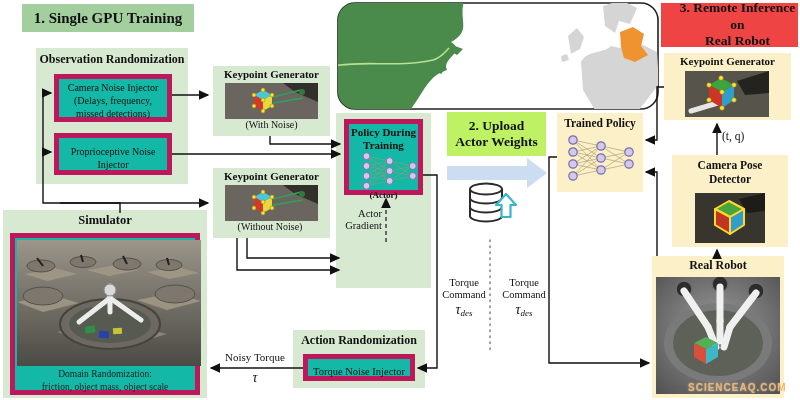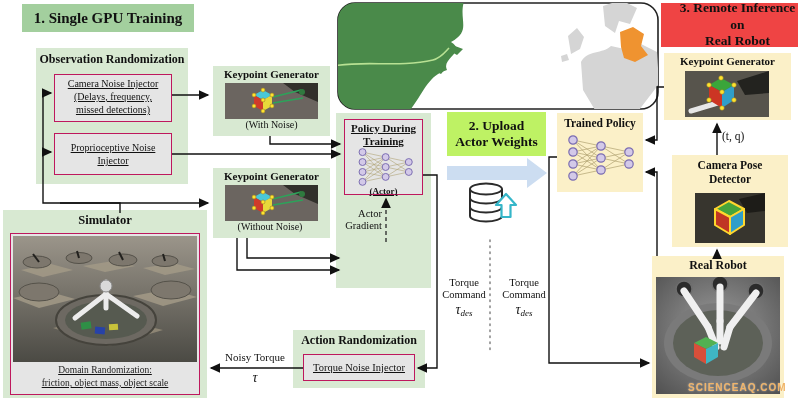--- a/index.html
+++ b/index.html
@@ -10,21 +10,21 @@
   .ctr{text-align:center;}
   .bold{font-weight:bold;}
   
   .banner{display:flex;align-items:center;justify-content:center;text-align:center;font-weight:bold;}
   .green-banner{background:#a3cf9e;}
   .blue-banner{background:#bef264;}
   .orange-banner{background:#ef4444;padding-left:16px;}
   
   .pale-green{background:#d8e9d2;}
   .pale-yellow{background:#fbf0c8;}
-  .white-box{background:#e5e5e5;border:1px solid #be185d;text-decoration:underline;}
+  .white-box{background:#14b8a6;border:5px solid #be185d;}
   .boxtitle{font-weight:bold;text-align:center;}
   svg{display:block;}
   #wires{position:absolute;left:0;top:0;z-index:6;pointer-events:none;}
   .lbl{z-index:7;line-height:1.18;}
   .tau{font-style:italic;font-size:14px;}
   .tausub{font-style:italic;font-size:9px;vertical-align:-2px;}
   .watermark{color:#f0b469;font-family:"Liberation Sans",sans-serif;font-weight:bold;
              font-size:10px;letter-spacing:1px;text-shadow:0 0 2px rgba(255,255,255,.55);z-index:8;}
 </style>
 </head>

